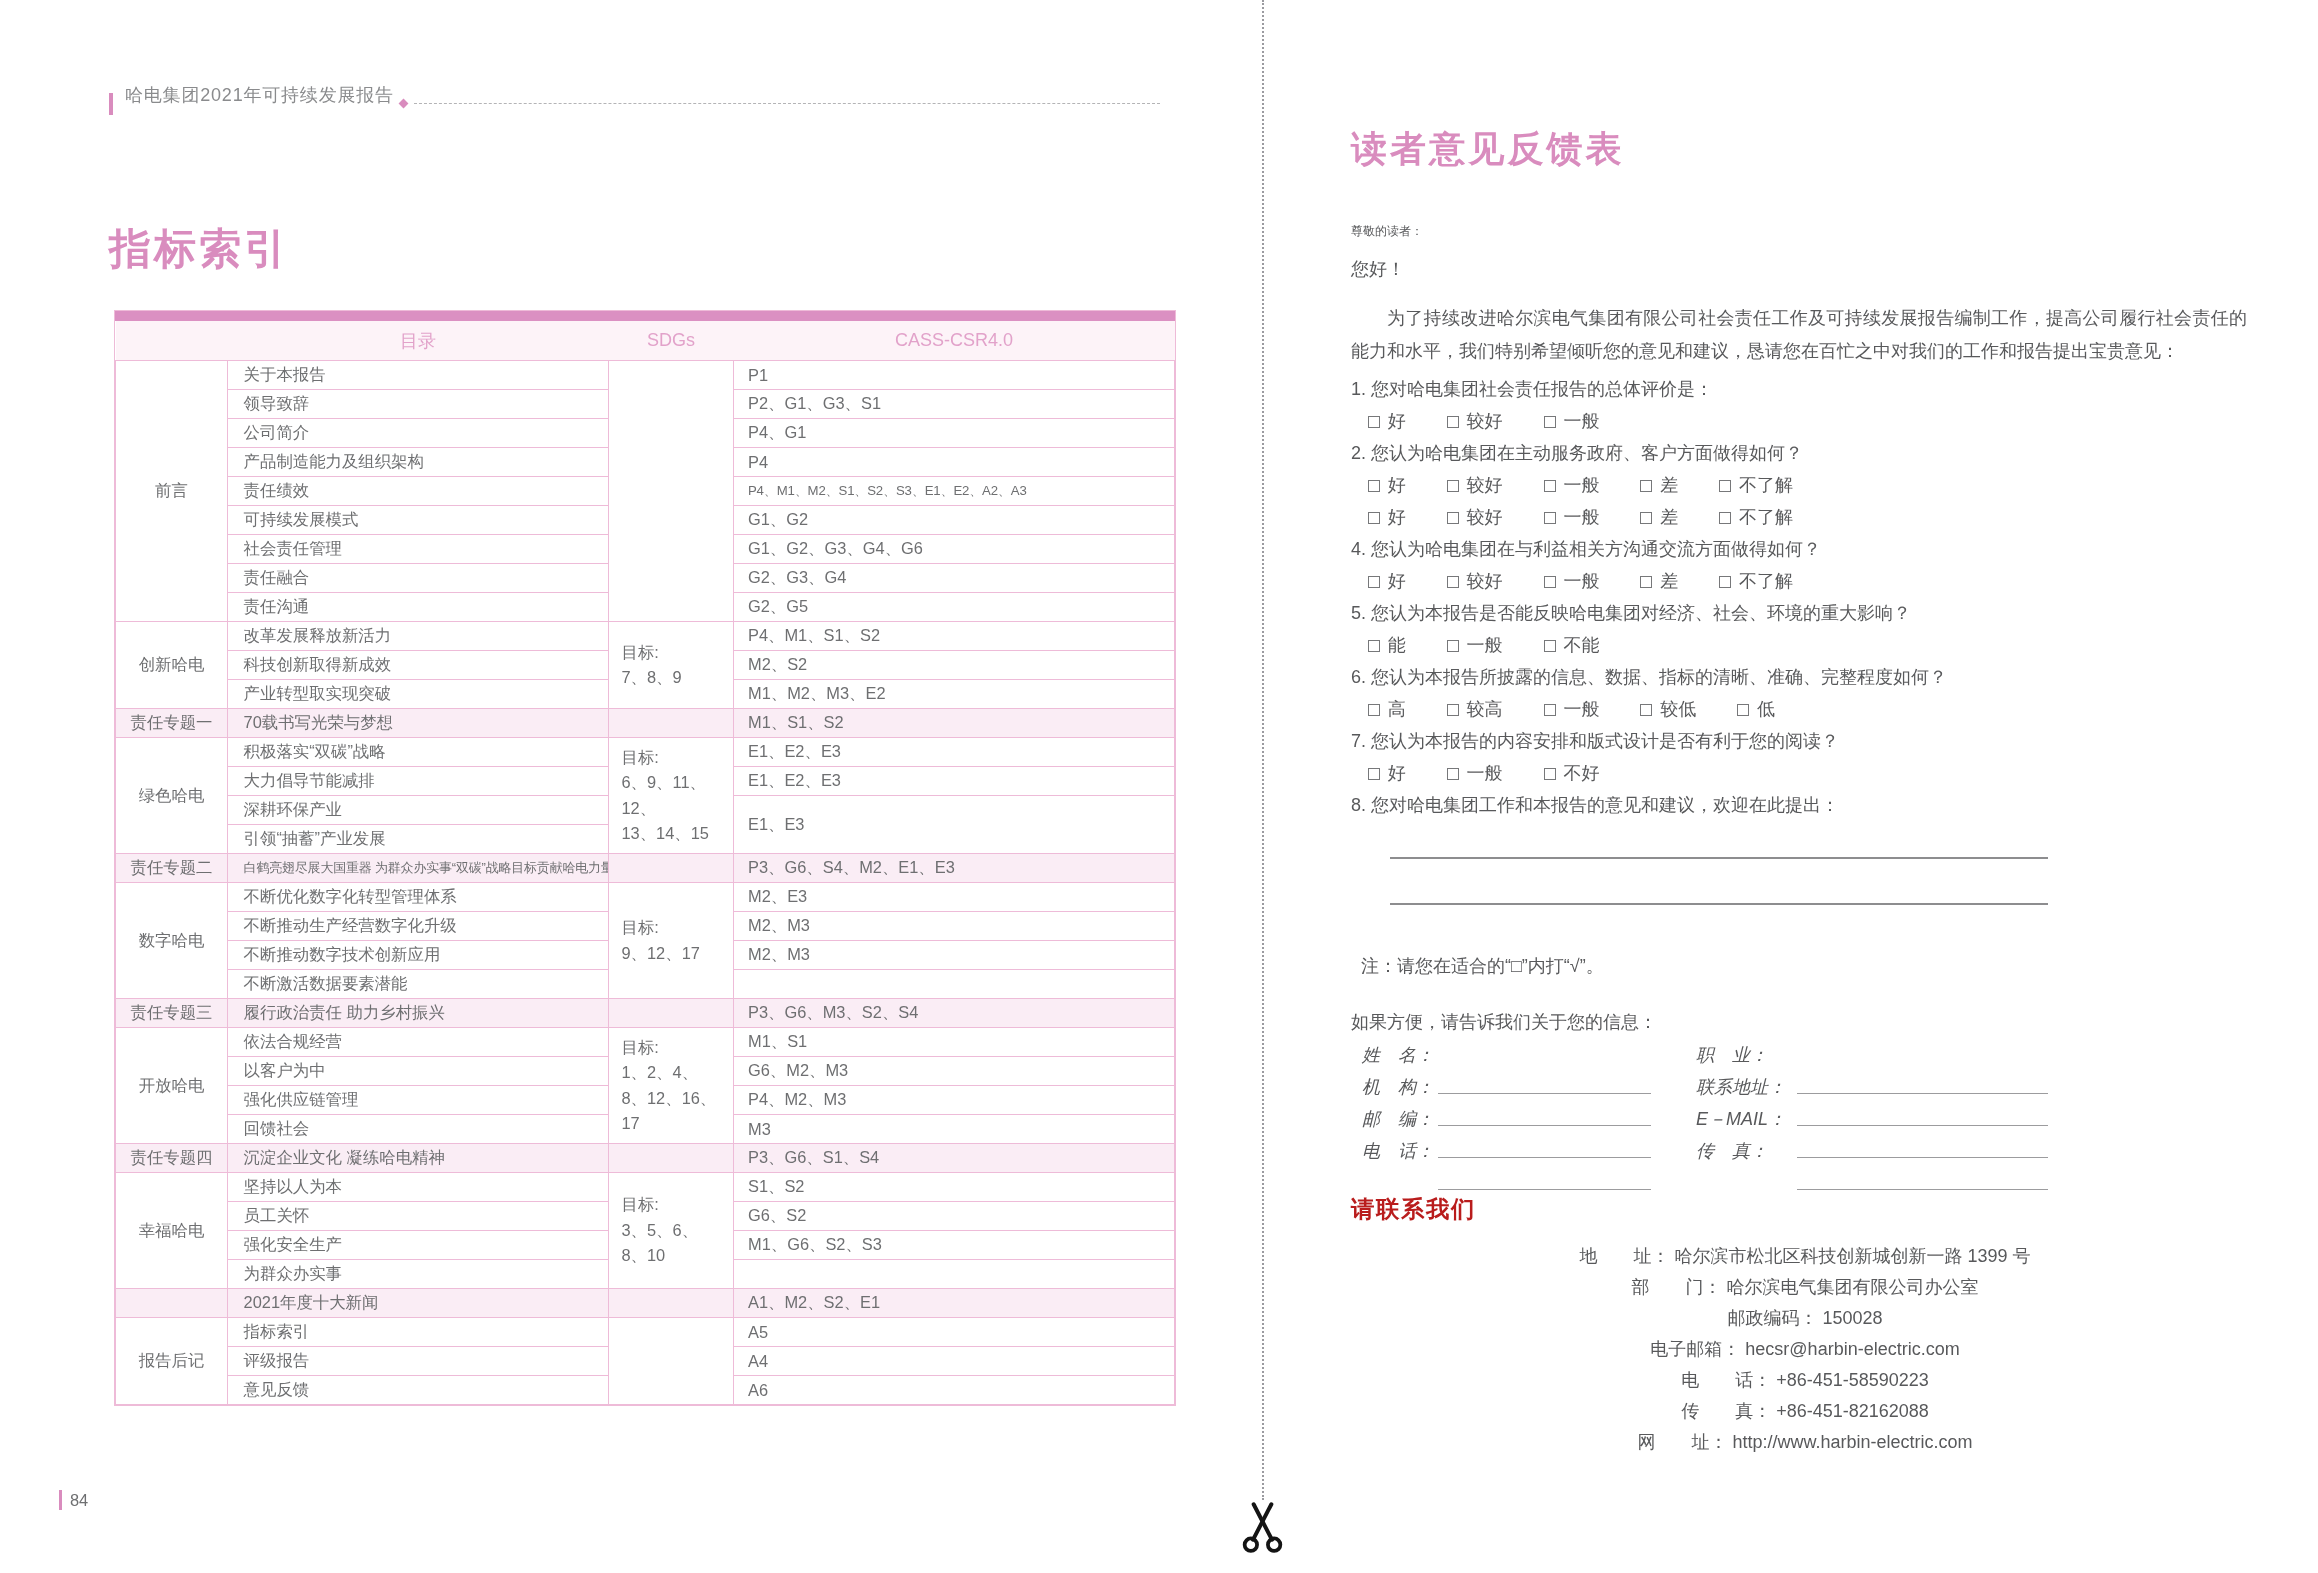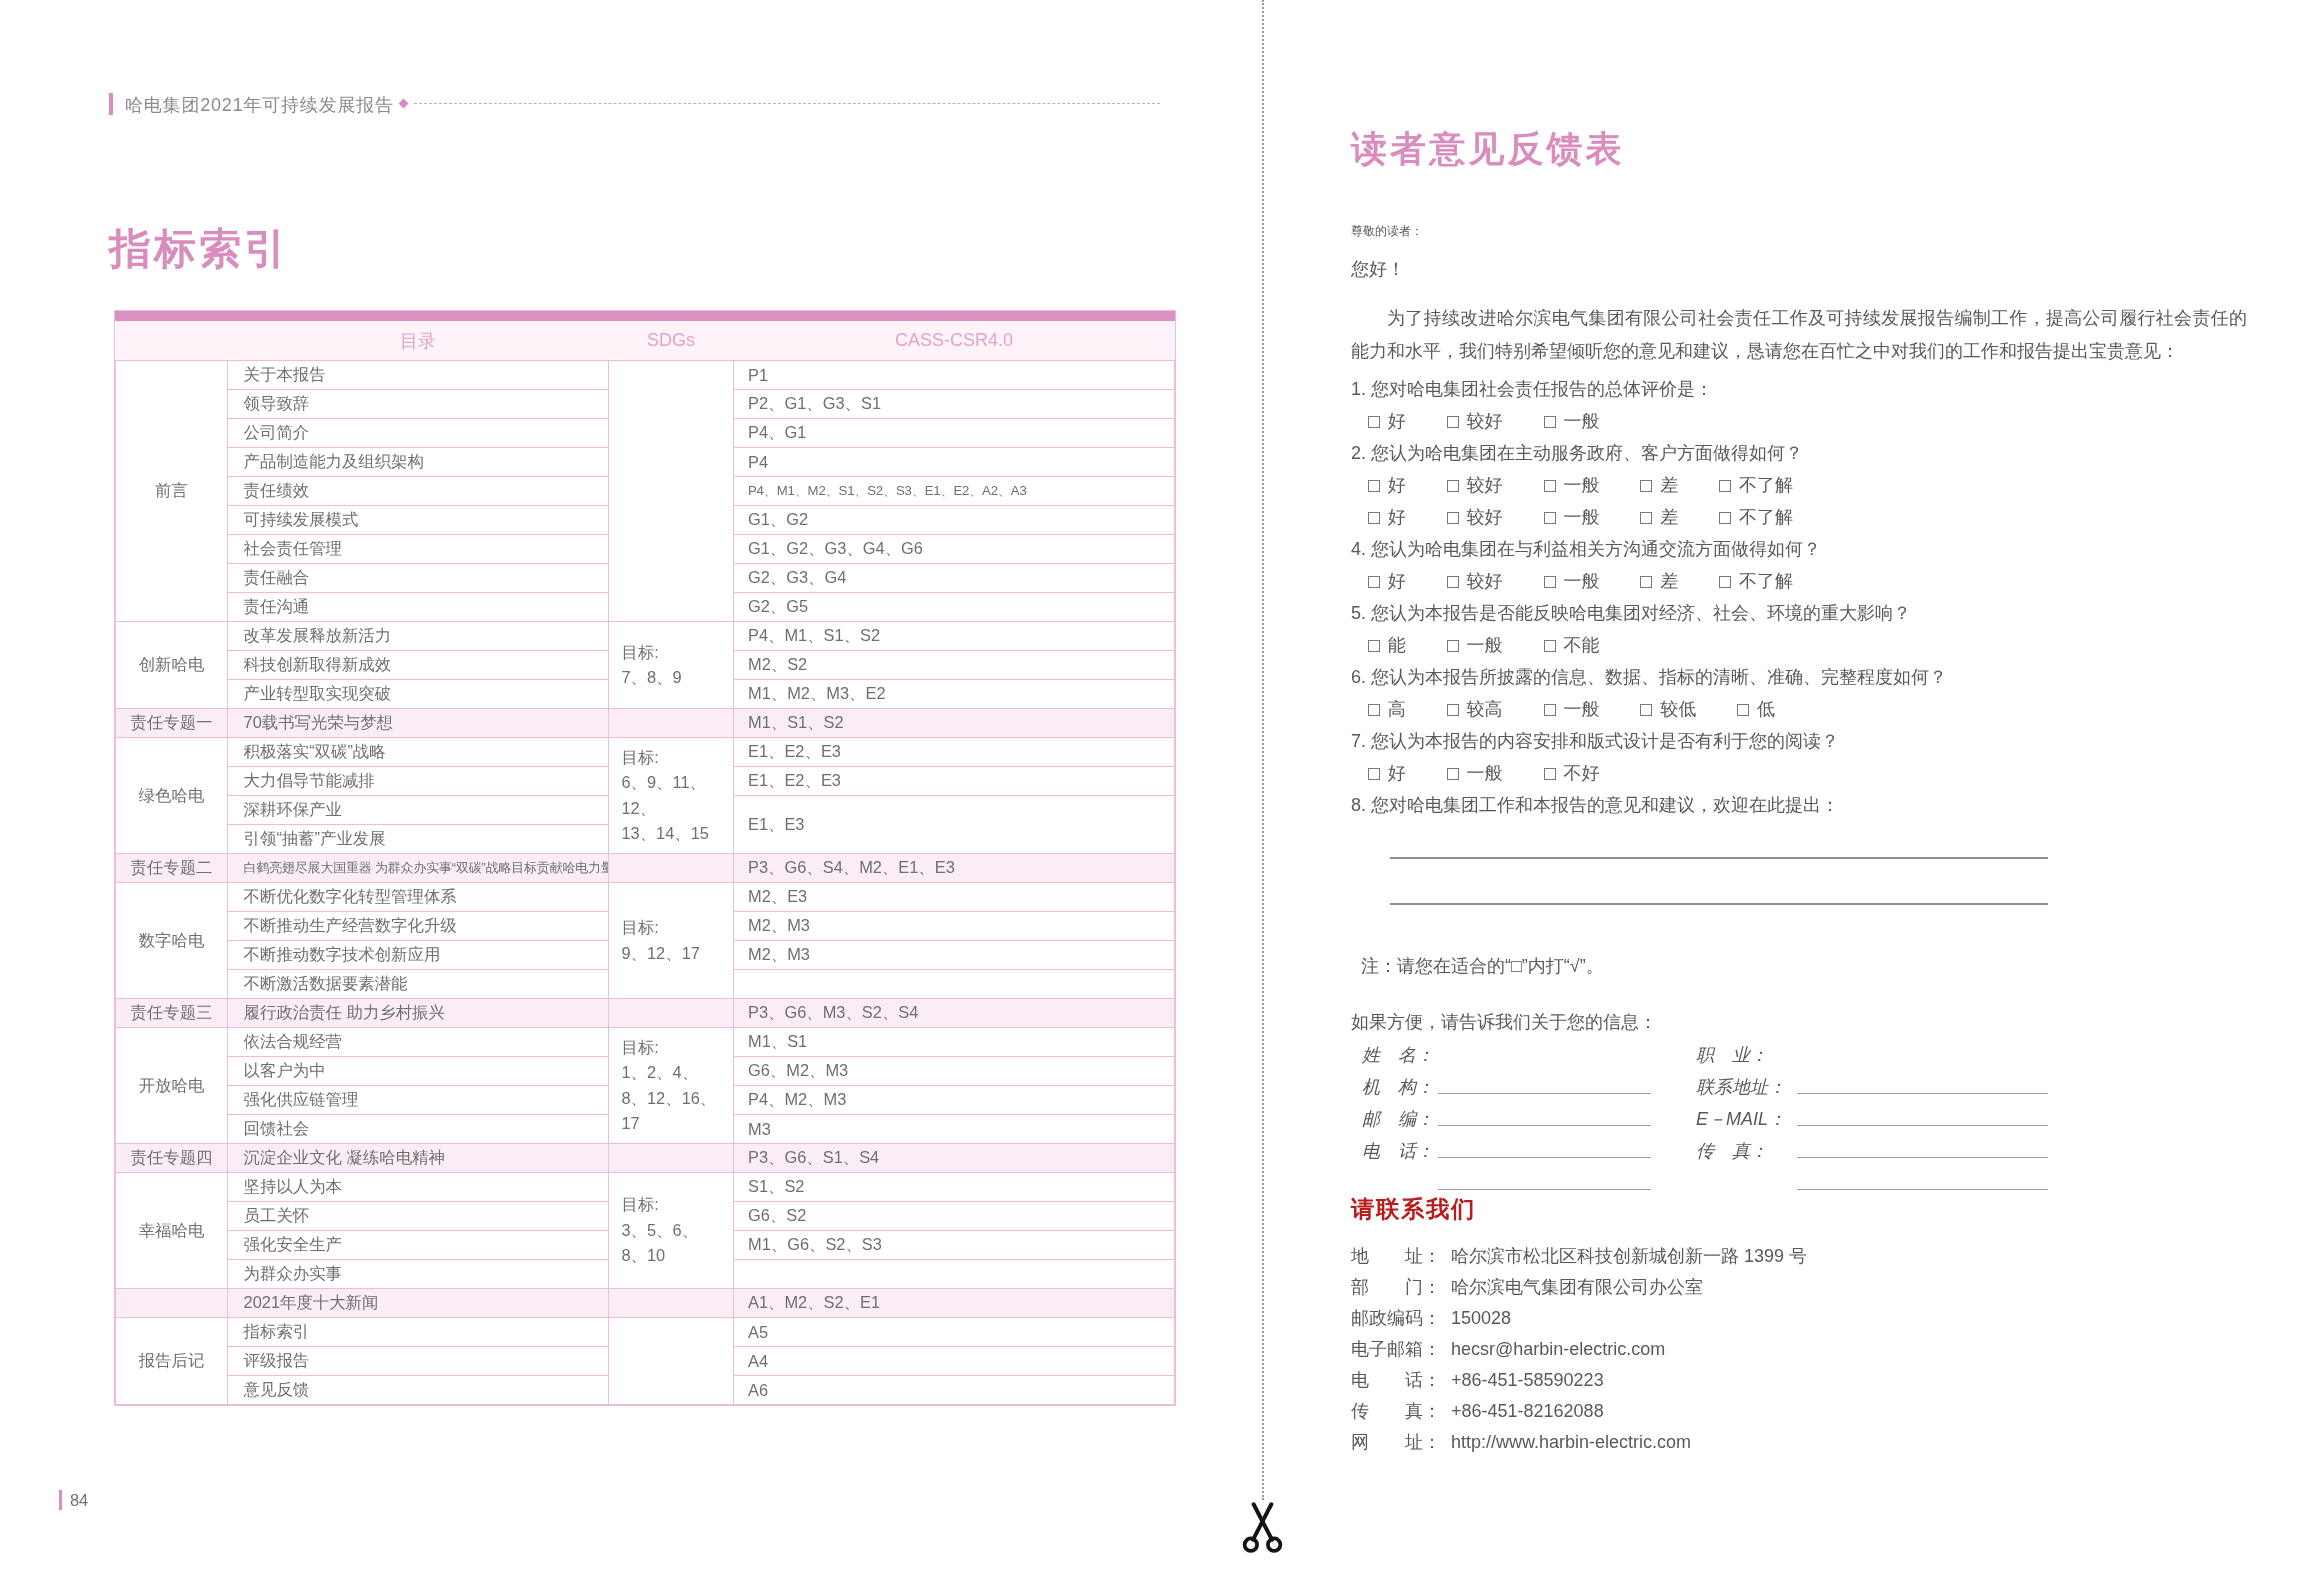--- a/index.html
+++ b/index.html
@@ -14,21 +14,21 @@
     --line:#8d8d8f;
   }
   html,body{margin:0;padding:0;}
   body{
     width:2319px;height:1573px;position:relative;background:#ffffff;
     font-family:"Liberation Sans","DejaVu Sans",sans-serif;
     overflow:hidden;
   }
   
   .hdr-bar{position:absolute;left:109px;top:93px;width:3.9px;height:22px;background:var(--pink);}
-  .hdr-text{position:absolute;left:125px;top:93px;font-size:18px;color:#8a8b8d;letter-spacing:0.8px;}
+  .hdr-text{position:absolute;left:125px;top:83px;font-size:18px;color:#8a8b8d;letter-spacing:0.8px;}
   .hdr-diamond{position:absolute;left:400px;top:100px;width:7px;height:7px;background:var(--pink);transform:rotate(45deg);}
   .hdr-dash{position:absolute;left:414px;top:103px;width:746px;border-top:1.6px dashed #b4b4b6;}
   
   .idx-title{position:absolute;left:109px;top:221px;font-size:42px;font-weight:bold;color:var(--pink);letter-spacing:3.1px;}
   
   .idx-wrap{position:absolute;left:114px;top:310px;width:1062px;border:1.6px solid var(--bp);box-sizing:border-box;}
   .idx-topbar{height:10px;background:var(--pink-bar);}
   table.idx{border-collapse:collapse;width:100%;table-layout:fixed;}
   table.idx thead th{
     background:var(--hdr-bg);color:var(--hdr-tx);font-weight:normal;font-size:18px;
@@ -66,21 +66,21 @@
   .blank2{top:903px;}
   .note{position:absolute;left:0;top:954px;font-size:18px;margin-left:10px;}
   .info-prompt{position:absolute;left:0;top:1010px;font-size:18px;}
   .uform{position:absolute;left:0;top:1038px;width:903px;}
   .frow{position:relative;height:32px;font-size:18px;font-style:italic;}
   .fl{position:absolute;left:11px;top:4.7px;}
   .flu{position:absolute;left:87px;top:23.4px;width:213px;border-bottom:1.6px solid #9c9c9e;}
   .fr{position:absolute;left:345px;top:4.7px;}
   .fru{position:absolute;left:446px;top:23.4px;width:251px;border-bottom:1.6px solid #9c9c9e;}
   .contact-h{position:absolute;left:0;top:1193px;font-size:23.4px;font-weight:bold;color:#b91c1c;letter-spacing:1.6px;}
-  .contact{position:absolute;left:0;top:1241px;width:903px;}
+  .contact{position:absolute;left:0;top:1241px;width:903px;text-align:center;}
   .crow{height:31px;font-size:18px;line-height:31px;white-space:nowrap;}
   .clabel{display:inline-block;min-width:100px;}
 </style>
 </head>
 <body>
 
 <div class="hdr-bar"></div>
 <div class="hdr-text">哈电集团2021年可持续发展报告</div>
 <div class="hdr-diamond"></div>
 <div class="hdr-dash"></div>

